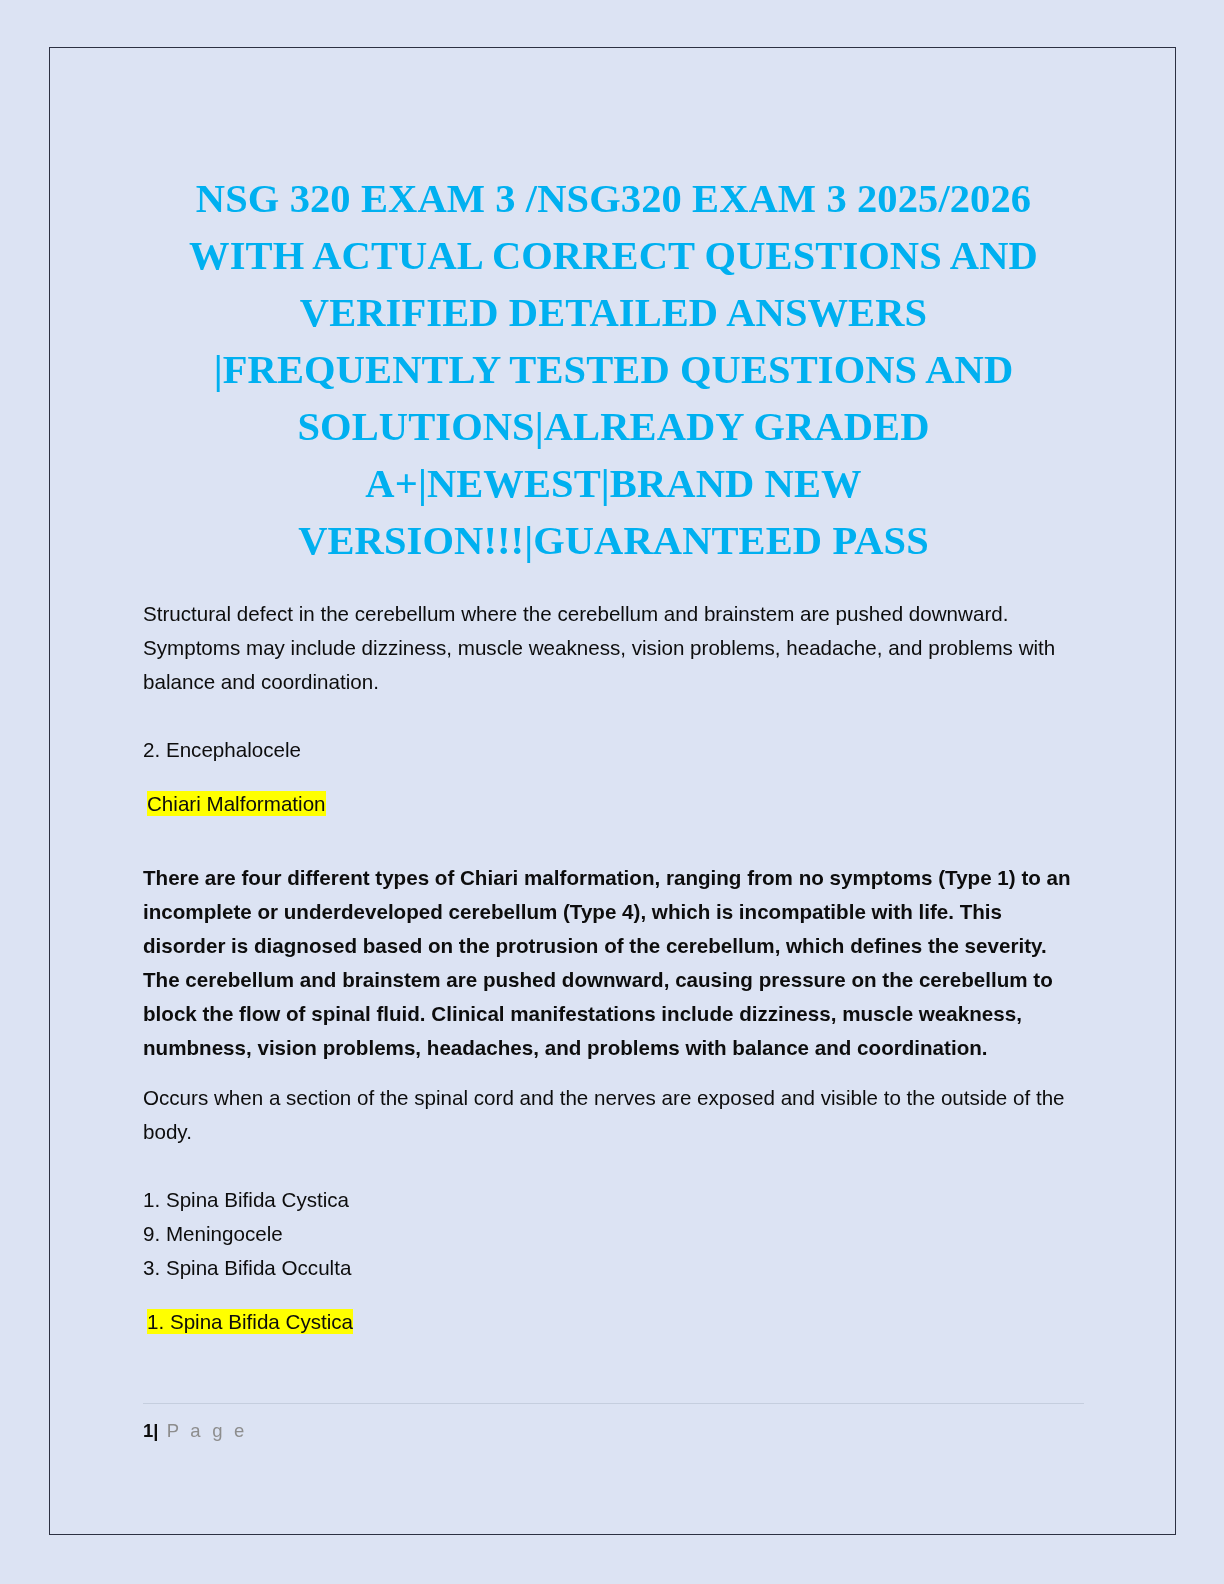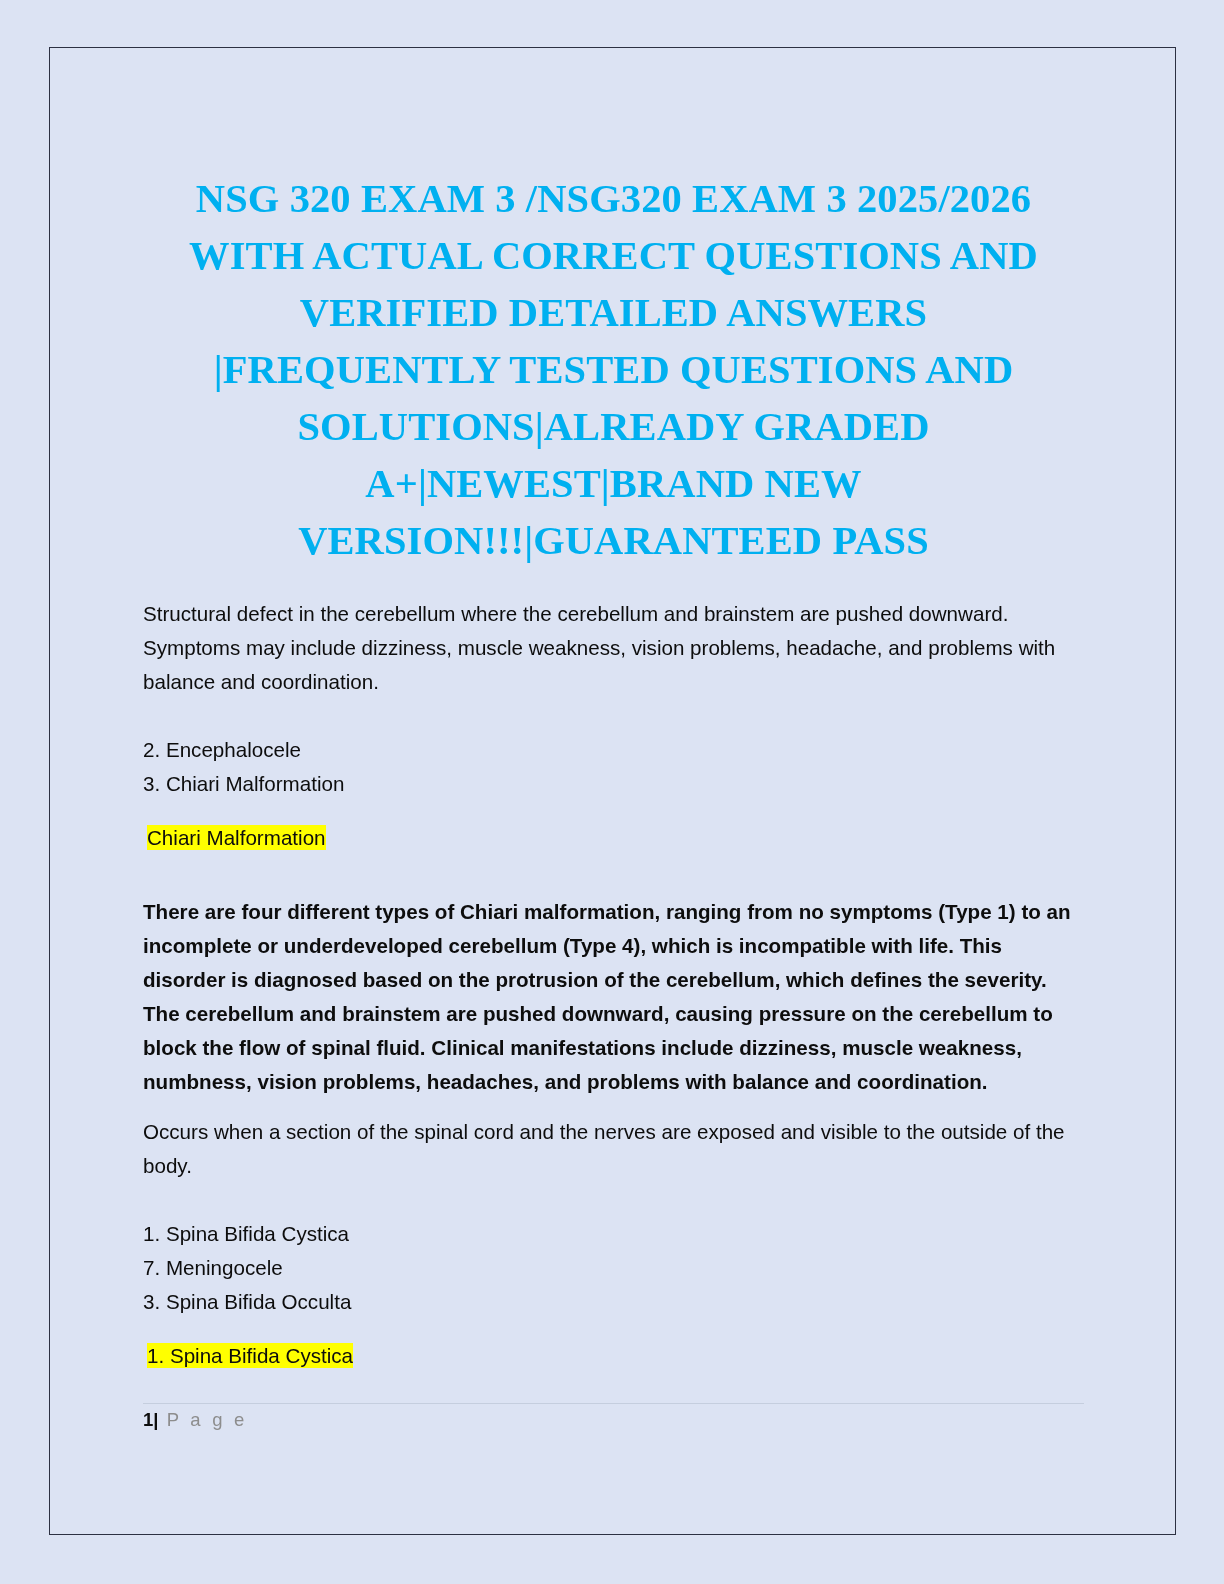--- a/index.html
+++ b/index.html
@@ -94,21 +94,21 @@
     left: 93px;
     top: 1355px;
     width: 941px;
   }
   #footer-rule {
     height: 1px;
     background: #c5cede;
     width: 941px;
   }
   #footer-text {
-    margin-top: 5px;
+    margin-top: 16px;
     font-size: 18.5px;
     color: #8d8d8d;
     letter-spacing: 3.2px;
   }
   #footer-num {
     color: #0d0d0d;
     font-weight: bold;
     letter-spacing: 0;
   }
   #footer-sep {
@@ -127,40 +127,39 @@
     <h1 id="doc-title">NSG 320 EXAM 3 /NSG320 EXAM 3 2025/2026 WITH ACTUAL CORRECT QUESTIONS AND VERIFIED DETAILED ANSWERS |FREQUENTLY TESTED QUESTIONS AND SOLUTIONS|ALREADY GRADED A+|NEWEST|BRAND NEW VERSION!!!|GUARANTEED PASS</h1>
 
     <div class="spacer-half"></div>
 
     <p class="para">Structural defect in the cerebellum where the cerebellum and brainstem are pushed downward. Symptoms may include dizziness, muscle weakness, vision problems, headache, and problems with balance and coordination.</p>
 
     <div class="spacer-line"></div>
 
     <div class="list-block">
       <div class="li">2. Encephalocele</div>
-      <div class="li">3. Chiari Malformation</div>
     </div>
 
     <div class="spacer-half"></div>
 
     <p class="hl-line"><span class="hl">Chiari Malformation</span></p>
 
     <div class="spacer-line"></div>
 
     <p class="para bold">There are four different types of Chiari malformation, ranging from no symptoms (Type 1) to an incomplete or underdeveloped cerebellum (Type 4), which is incompatible with life. This disorder is diagnosed based on the protrusion of the cerebellum, which defines the severity. The cerebellum and brainstem are pushed downward, causing pressure on the cerebellum to block the flow of spinal fluid. Clinical manifestations include dizziness, muscle weakness, numbness, vision problems, headaches, and problems with balance and coordination.</p>
 
     <div class="spacer-half"></div>
 
     <p class="para">Occurs when a section of the spinal cord and the nerves are exposed and visible to the outside of the body.</p>
 
     <div class="spacer-line"></div>
 
     <div class="list-block">
       <div class="li">1. Spina Bifida Cystica</div>
-      <div class="li">7. Meningocele</div>
+      <div class="li">9. Meningocele</div>
       <div class="li">3. Spina Bifida Occulta</div>
     </div>
 
     <div class="spacer-half"></div>
 
     <p class="hl-line"><span class="hl">1. Spina Bifida Cystica</span></p>
 
   </div>
 
   <div id="footer">

